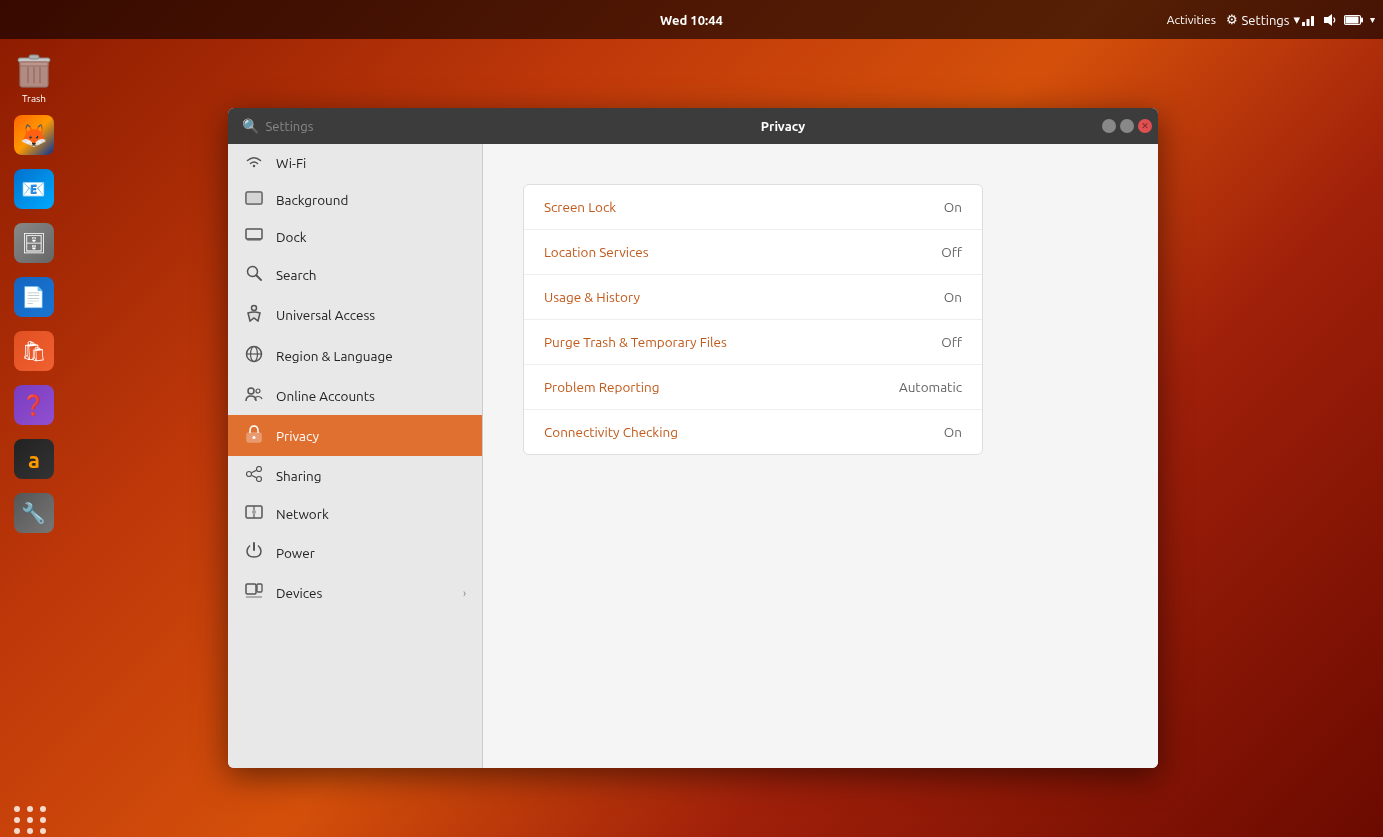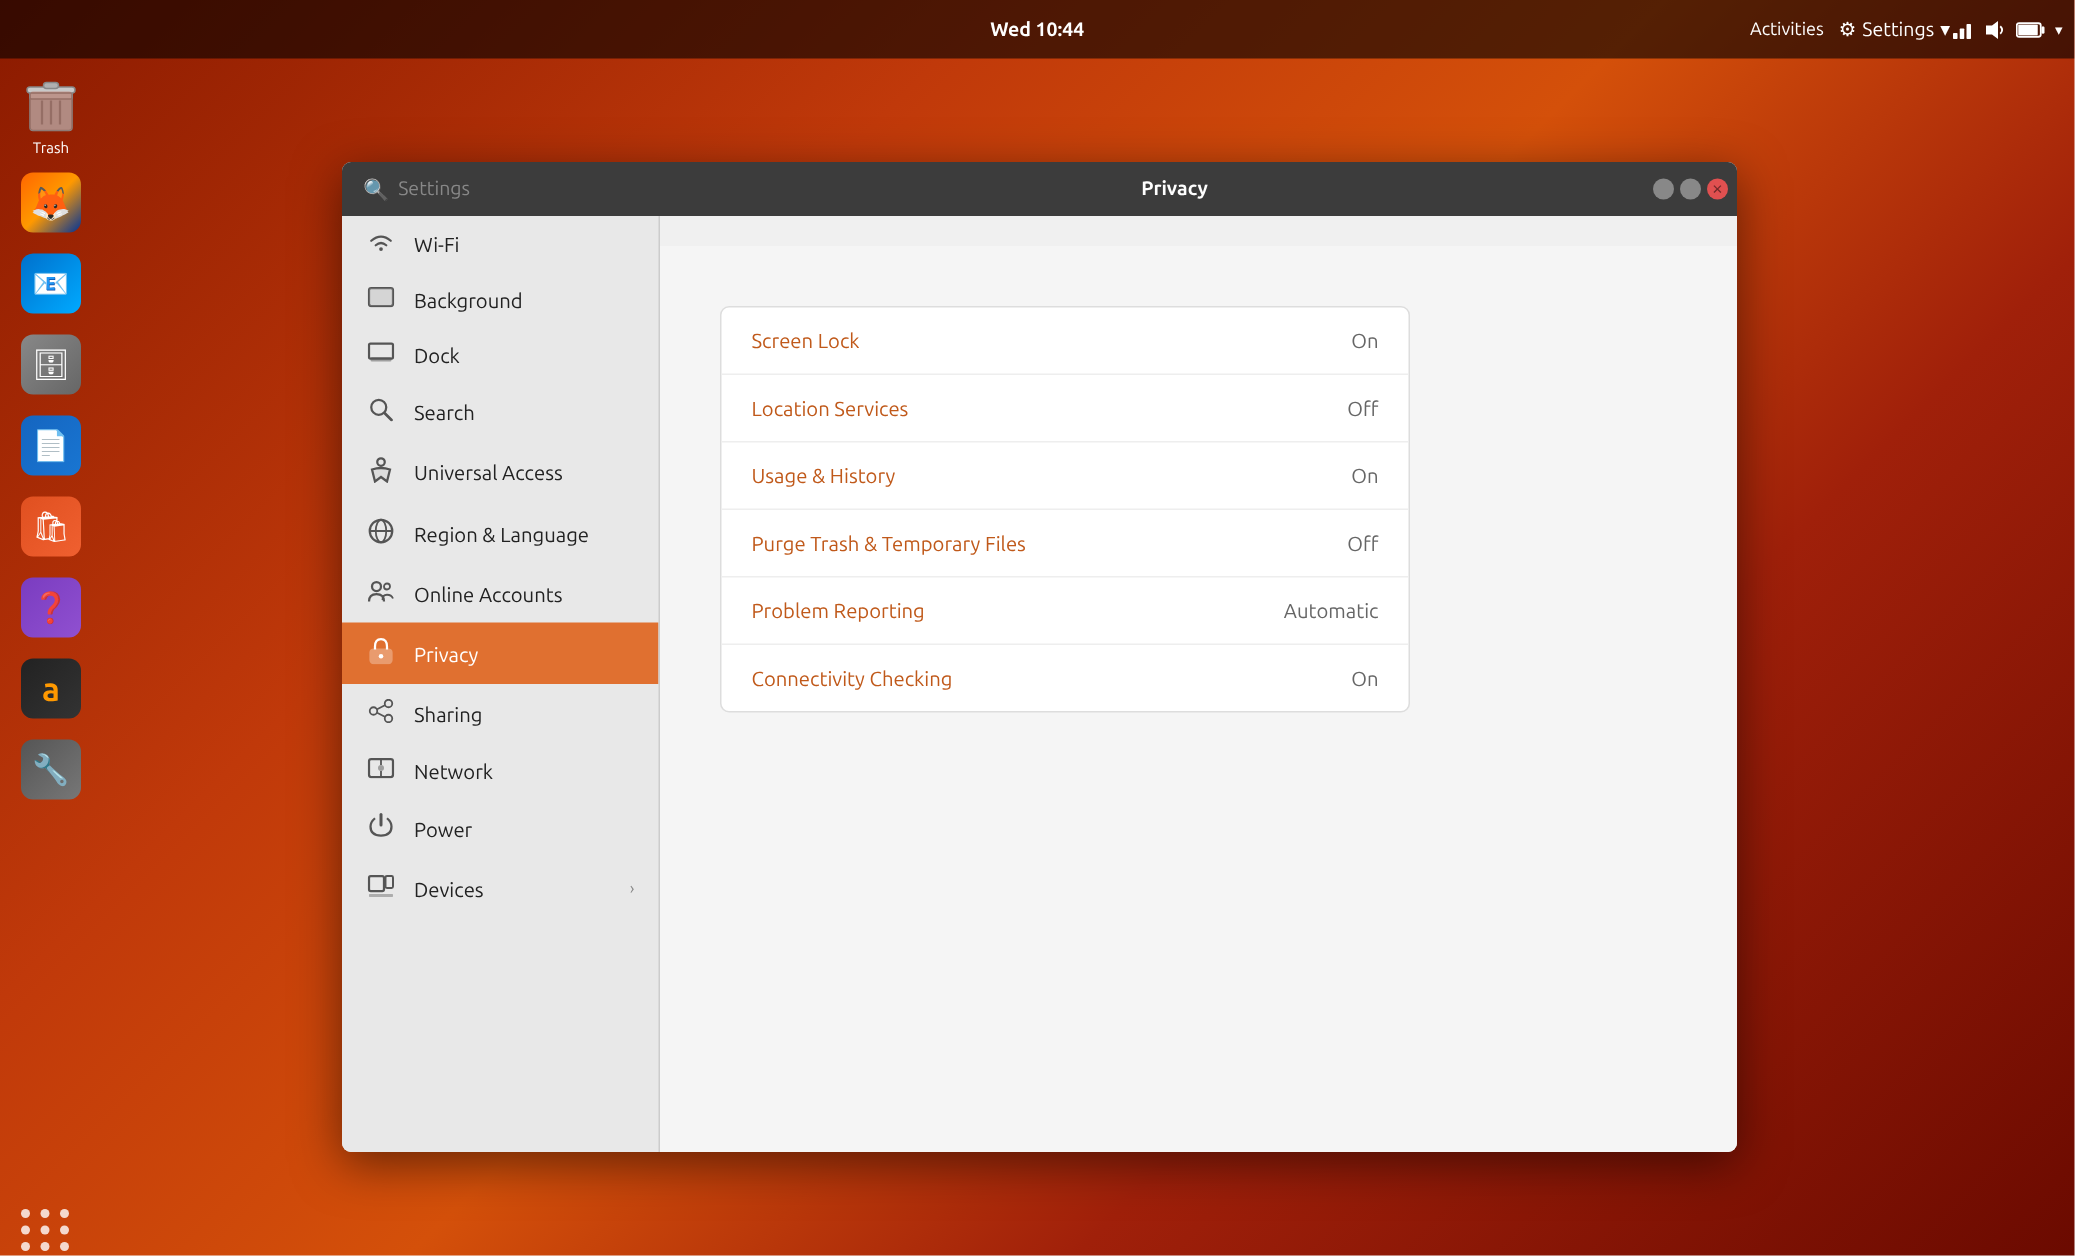--- a/index.html
+++ b/index.html
@@ -193,21 +193,21 @@
 
     
     .window-body {
       display: flex;
       flex: 1;
       overflow: hidden;
     }
 
     
     .sidebar {
-      width: 212px;
+      width: 255px;
       background: #e8e8e8;
       overflow-y: auto;
       flex-shrink: 0;
       border-right: 1px solid #ccc;
     }
     .sidebar-item {
       display: flex;
       align-items: center;
       padding: 10px 16px;
       cursor: pointer;
@@ -234,21 +234,20 @@
       font-size: 11px;
       color: #888;
     }
 
     
     .main-content {
       flex: 1;
       background: #f5f5f5;
       padding: 40px 40px;
       overflow-y: auto;
-      margin-top: 20px;
     }
 
     
     .privacy-table {
       background: white;
       border-radius: 6px;
       overflow: hidden;
       border: 1px solid #ddd;
       max-width: 460px;
     }

